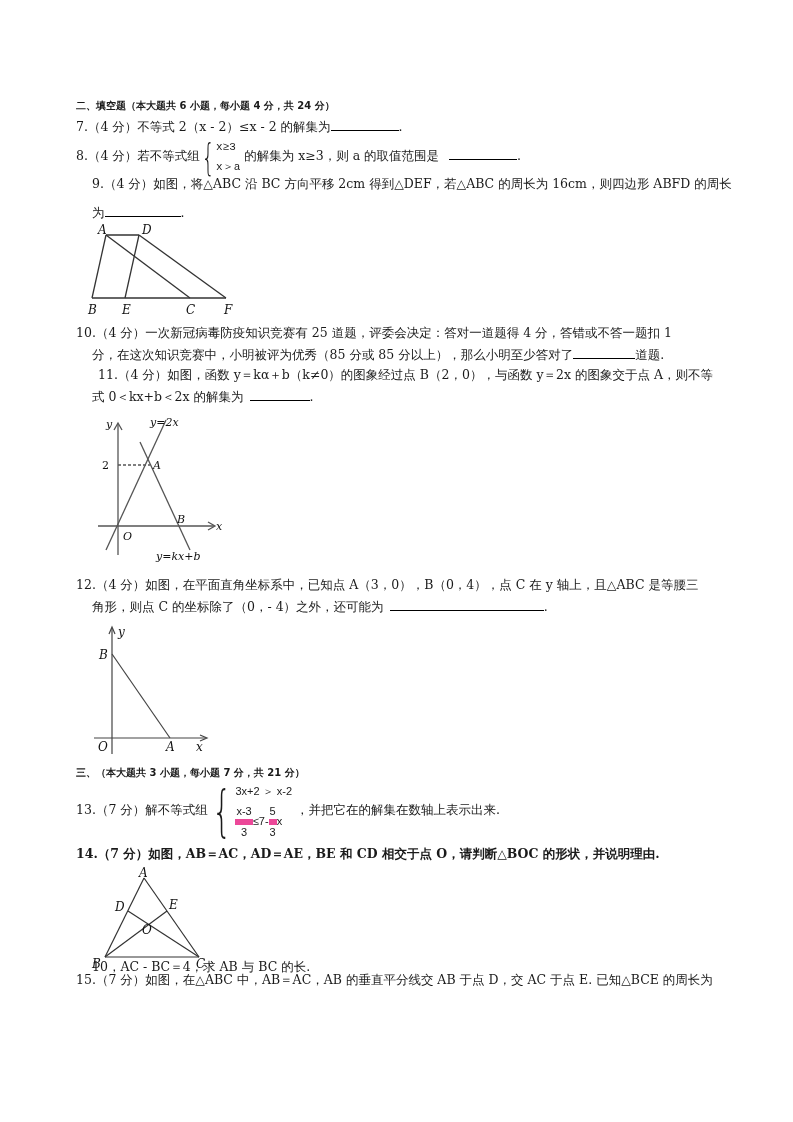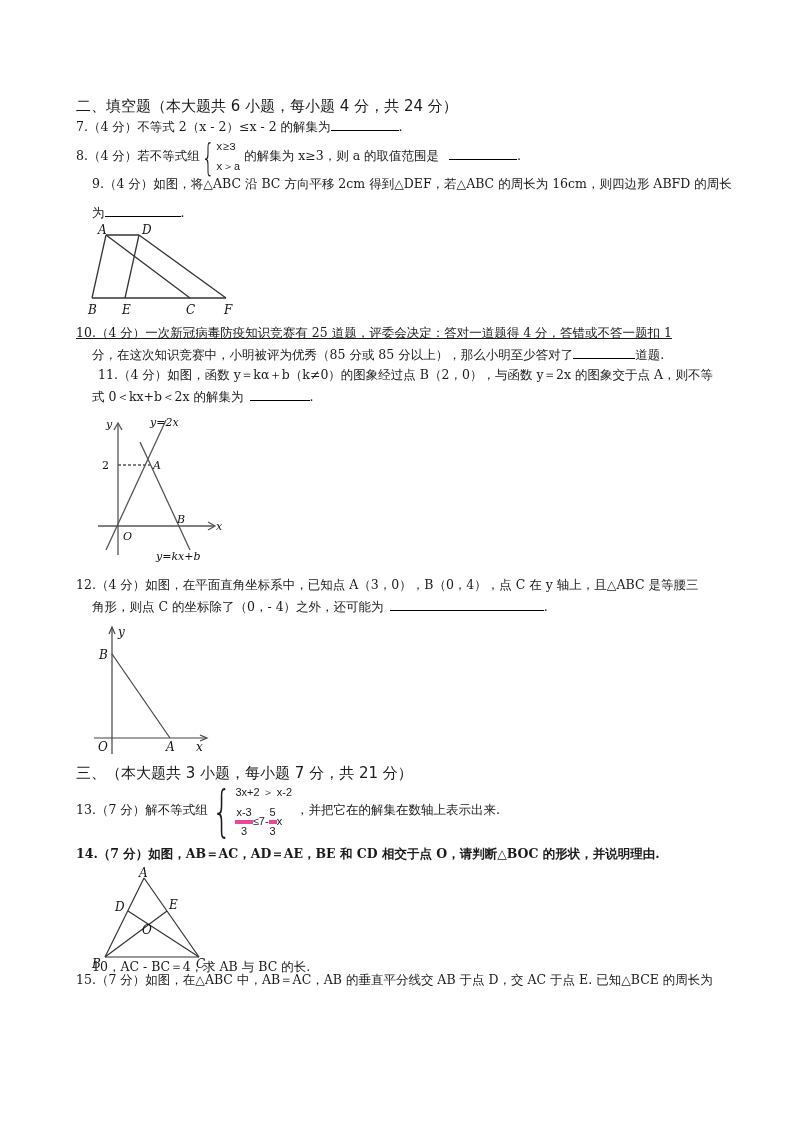--- a/index.html
+++ b/index.html
@@ -1,28 +1,28 @@
 <!DOCTYPE html>
 <html><head>
 <meta charset="utf-8">
 <style>
   html, body { margin: 0; padding: 0; background: #ffffff; }
   body { width: 793px; height: 1122px; position: relative; overflow: hidden;
          font-family: "DejaVu Serif", "Liberation Serif", serif; color: #1a1a1a; font-size: 12.5px; }
   .line { position: absolute; left: 76px; white-space: nowrap; line-height: 16px; }
   .indent { left: 92px; }
-  .bold { font-weight: normal; font-family: "DejaVu Sans", "Liberation Sans", sans-serif; font-size: 15px; }
+  .bold { font-weight: bold; font-family: "DejaVu Sans", "Liberation Sans", sans-serif; font-size: 10px; }
   .blank { display: inline-block; border-bottom: 1px solid #000; height: 12px; vertical-align: baseline; }
   .sys { display: inline-block; vertical-align: middle; position: relative; }
   .brace { display: inline-block; vertical-align: middle; font-size: 38px; line-height: 38px; font-family: "DejaVu Sans", sans-serif; font-weight: 200; transform: scaleX(0.55); margin: 0 -4px 0 -4px; }
   .sysrows { display: inline-block; vertical-align: middle; font-family: "Liberation Mono", monospace; font-size: 11px; line-height: 20px; }
   .fig { position: absolute; }
   .frac { display: inline-block; vertical-align: middle; text-align: center; }
   .frac span { display: block; line-height: 15px; }
-  .frac .num { border-bottom: 4px solid #ec4899; padding: 0 1px; }
+  .frac .num { border-bottom: 6px solid #ec4899; padding: 0 1px; }
 </style>
 </head>
 <body>
 
 <div class="line bold" style="top:98px;">二、填空题（本大题共 6 小题，每小题 4 分，共 24 分）</div>
 
 <div class="line" style="top:118px;">
   <span>7.（4 分）不等式 2（x - 2）≤x - 2 的解集为</span><span class="blank" style="width:68px;"></span><span>.</span>
 </div>
 
@@ -49,21 +49,21 @@
   <g font-family="DejaVu Serif, serif" font-style="italic" font-size="12" fill="#111">
     <text x="14" y="12">A</text>
     <text x="58" y="12">D</text>
     <text x="4" y="92">B</text>
     <text x="38" y="92">E</text>
     <text x="102" y="92">C</text>
     <text x="140" y="92">F</text>
   </g>
 </svg>
 
-<div class="line" style="top:325px;text-decoration:underline;">10.（4 分）一次新冠病毒防疫知识竞赛有 25 道题，评委会决定：答对一道题得 4 分，答错或不答一题扣 1</div>
+<div class="line" style="top:325px;">10.（4 分）一次新冠病毒防疫知识竞赛有 25 道题，评委会决定：答对一道题得 4 分，答错或不答一题扣 1</div>
 <div class="line indent" style="top:346px;">
   <span>分，在这次知识竞赛中，小明被评为优秀（85 分或 85 分以上），那么小明至少答对了</span><span class="blank" style="width:62px;"></span><span>道题.</span>
 </div>
 
 <div class="line" style="top:367px;margin-left:22px;">11.（4 分）如图，函数 y＝kα＋b（k≠0）的图象经过点 B（2，0），与函数 y＝2x 的图象交于点 A，则不等</div>
 <div class="line indent" style="top:388px;">
   <span>式 0＜kx+b＜2x 的解集为</span><span class="blank" style="width:60px; margin-left:6px;"></span><span>.</span>
 </div>
 
 <svg class="fig" style="left:84px; top:410px;" width="150" height="160">

